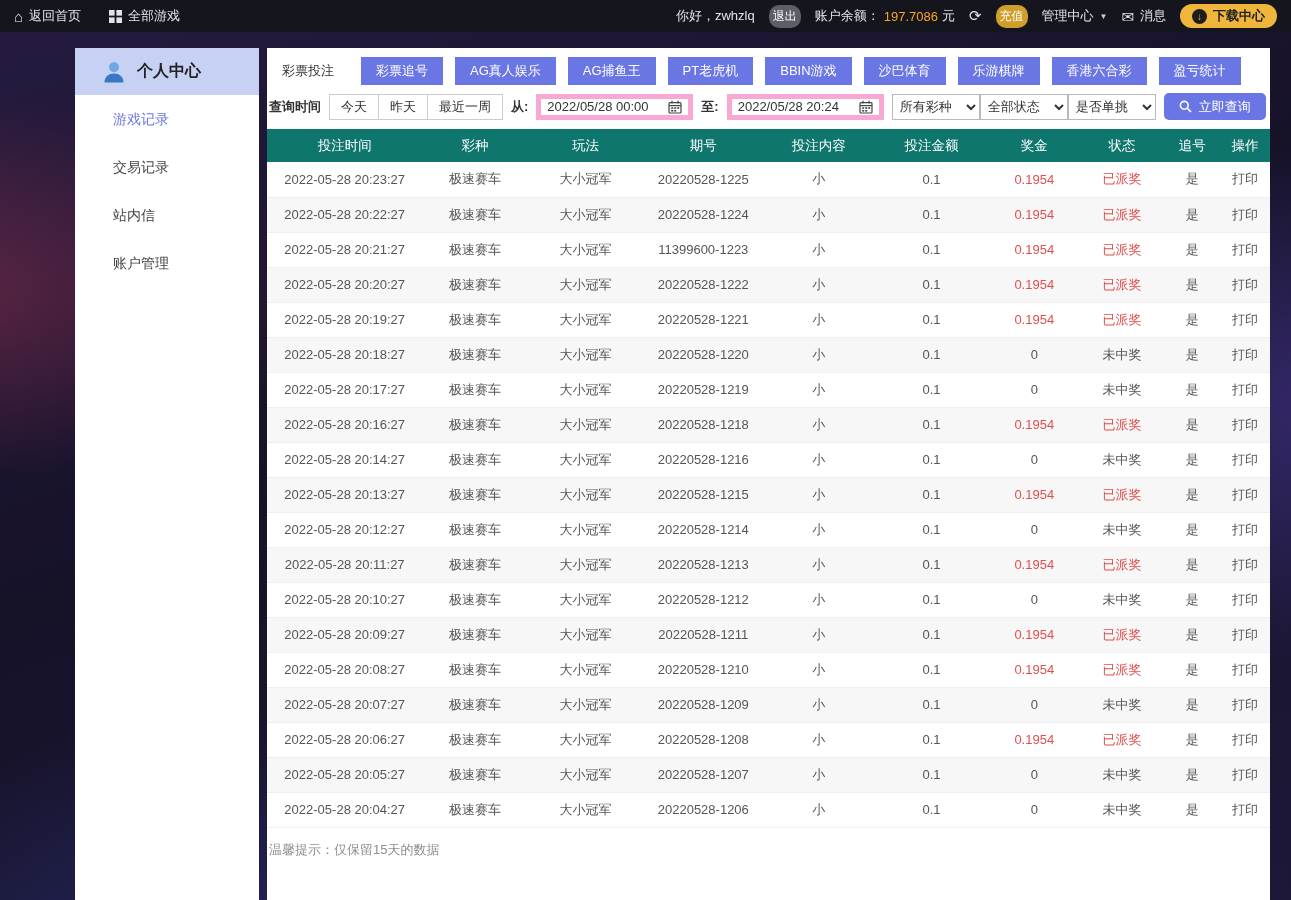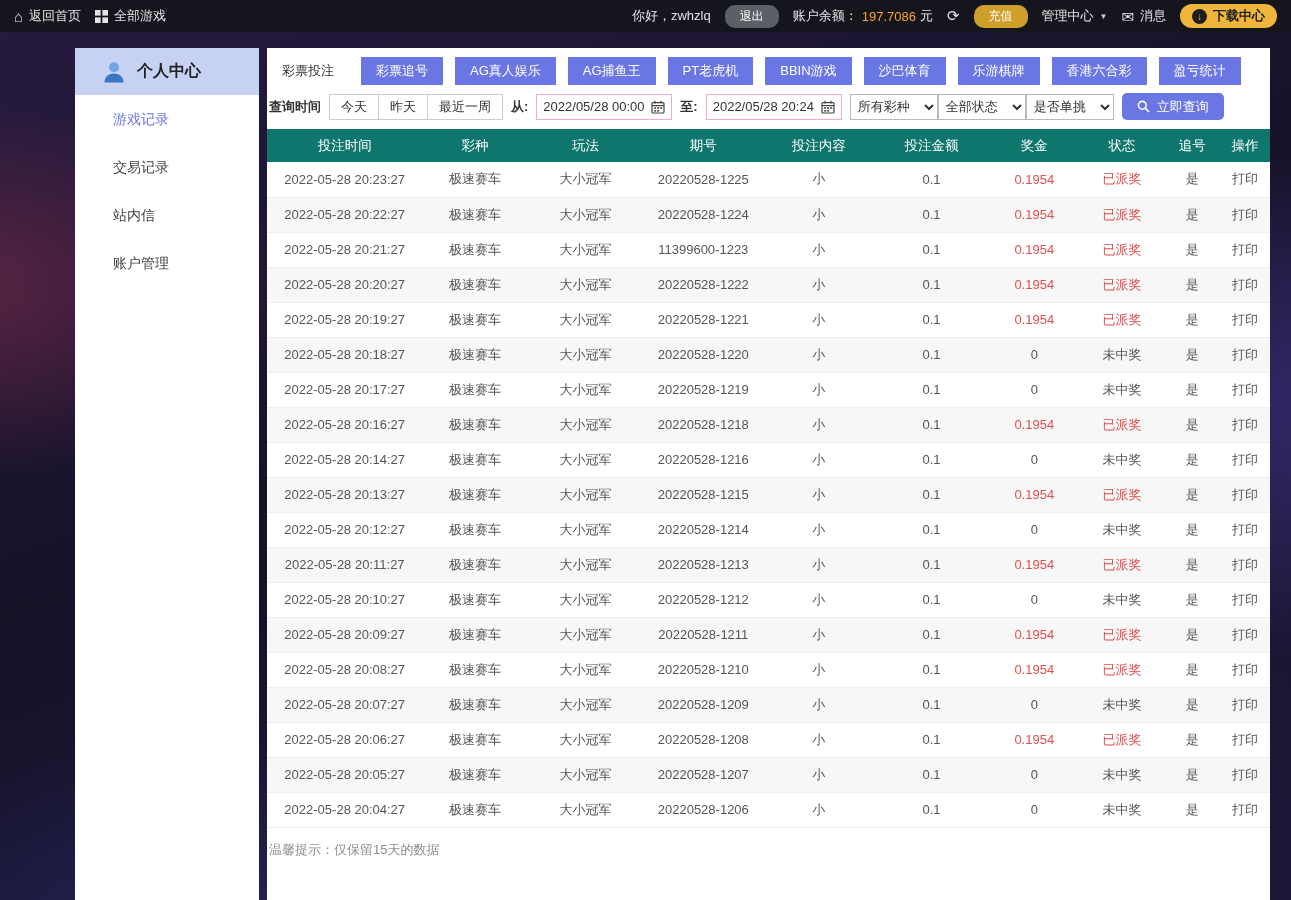--- a/index.html
+++ b/index.html
@@ -14,21 +14,21 @@
     background-color:#171228;
   }
   
   .topbar {
     height:32px; background:#15151d; color:#e4e4e8; font-size:13px;
     display:flex; align-items:center; gap:14px; padding:0 14px;
   }
   .tb-item { display:flex; align-items:center; gap:6px; cursor:pointer; white-space:nowrap; }
   .tb-icon { font-size:15px; line-height:1; display:inline-flex; align-items:center; }
   .spacer { flex:1; }
-  .pill { border:none; border-radius:10px; padding:3px 15px; font-size:12px; cursor:pointer; font-family:inherit; }
+  .pill { border:none; border-radius:10px; padding:3px 4px; font-size:12px; cursor:pointer; font-family:inherit; }
   .pill-logout { background:#5c6066; color:#fff; }
   .pill-recharge { background:#cf9f2b; color:#fff; }
   .balance { display:flex; align-items:center; gap:4px; white-space:nowrap; }
   .balance-num { color:#f8a525; }
   .refresh { cursor:pointer; font-size:15px; }
   .caret { font-size:8px; color:#cfcfd6; }
   .pill-download {
     display:flex; align-items:center; gap:6px; background:#f0b63c; color:#1d1d1d;
     border:none; border-radius:12px; padding:3px 12px; font-size:13px; font-weight:bold;
     cursor:pointer; font-family:inherit;
@@ -57,21 +57,21 @@
   .tab.active { background:#fff; color:#333; }
   
   .filters { display:flex; align-items:center; gap:8px; padding:8px 0 9px 2px; font-size:13px; color:#333; }
   .filter-label { font-weight:bold; white-space:nowrap; }
   .quick-group { display:flex; }
   .quick-btn {
     border:1px solid #ccc; background:#fff; height:26px; padding:0 11px; font-size:13px;
     color:#333; cursor:pointer; margin-left:-1px; font-family:inherit; white-space:nowrap;
   }
   .quick-btn:first-child { margin-left:0; }
-  .date-field { display:flex; align-items:center; border:1px solid #f9a8d4; height:26px; background:#fff; padding:0 6px; gap:4px; }
+  .date-field { display:flex; align-items:center; border:5px solid #f9a8d4; height:26px; background:#fff; padding:0 6px; gap:17px; }
   .date-field input { border:none; outline:none; width:104px; font-size:13px; color:#333; font-family:inherit; background:transparent; }
   .cal-btn { display:inline-flex; cursor:pointer; }
   .filters select {
     height:26px; border:1px solid #b9b9b9; background:#fff; font-size:13px; color:#333;
     padding:0 3px; font-family:inherit; width:88px;
   }
   .query-btn {
     display:flex; align-items:center; gap:7px; background:#6a76e3; color:#fff; border:none;
     height:27px; padding:0 15px; border-radius:5px; font-size:13px; cursor:pointer; font-family:inherit;
   }
@@ -89,21 +89,21 @@
   .note { color:#8d8d8d; font-size:13px; padding:13px 0 0 2px; }
 </style>
 </head>
 <body>
 
 <header class="topbar">
   <div class="tb-item">
     <span class="tb-icon">⌂</span>
     <span>返回首页</span>
   </div>
-  <div class="tb-item" style="font-family:Liberation Mono, monospace;">
+  <div class="tb-item" style="margin-left:14px;font-family:Liberation Mono, monospace;">
     <span class="tb-icon">
       <svg width="13" height="13" viewBox="0 0 13 13">
           <g fill="#e4e4e8">
             <rect x="0" y="0" width="5.6" height="5.6"></rect>
             <rect x="7.4" y="0" width="5.6" height="5.6"></rect>
             <rect x="0" y="7.4" width="5.6" height="5.6"></rect>
             <rect x="7.4" y="7.4" width="5.6" height="5.6"></rect>
           </g>
         </svg>
     </span>

